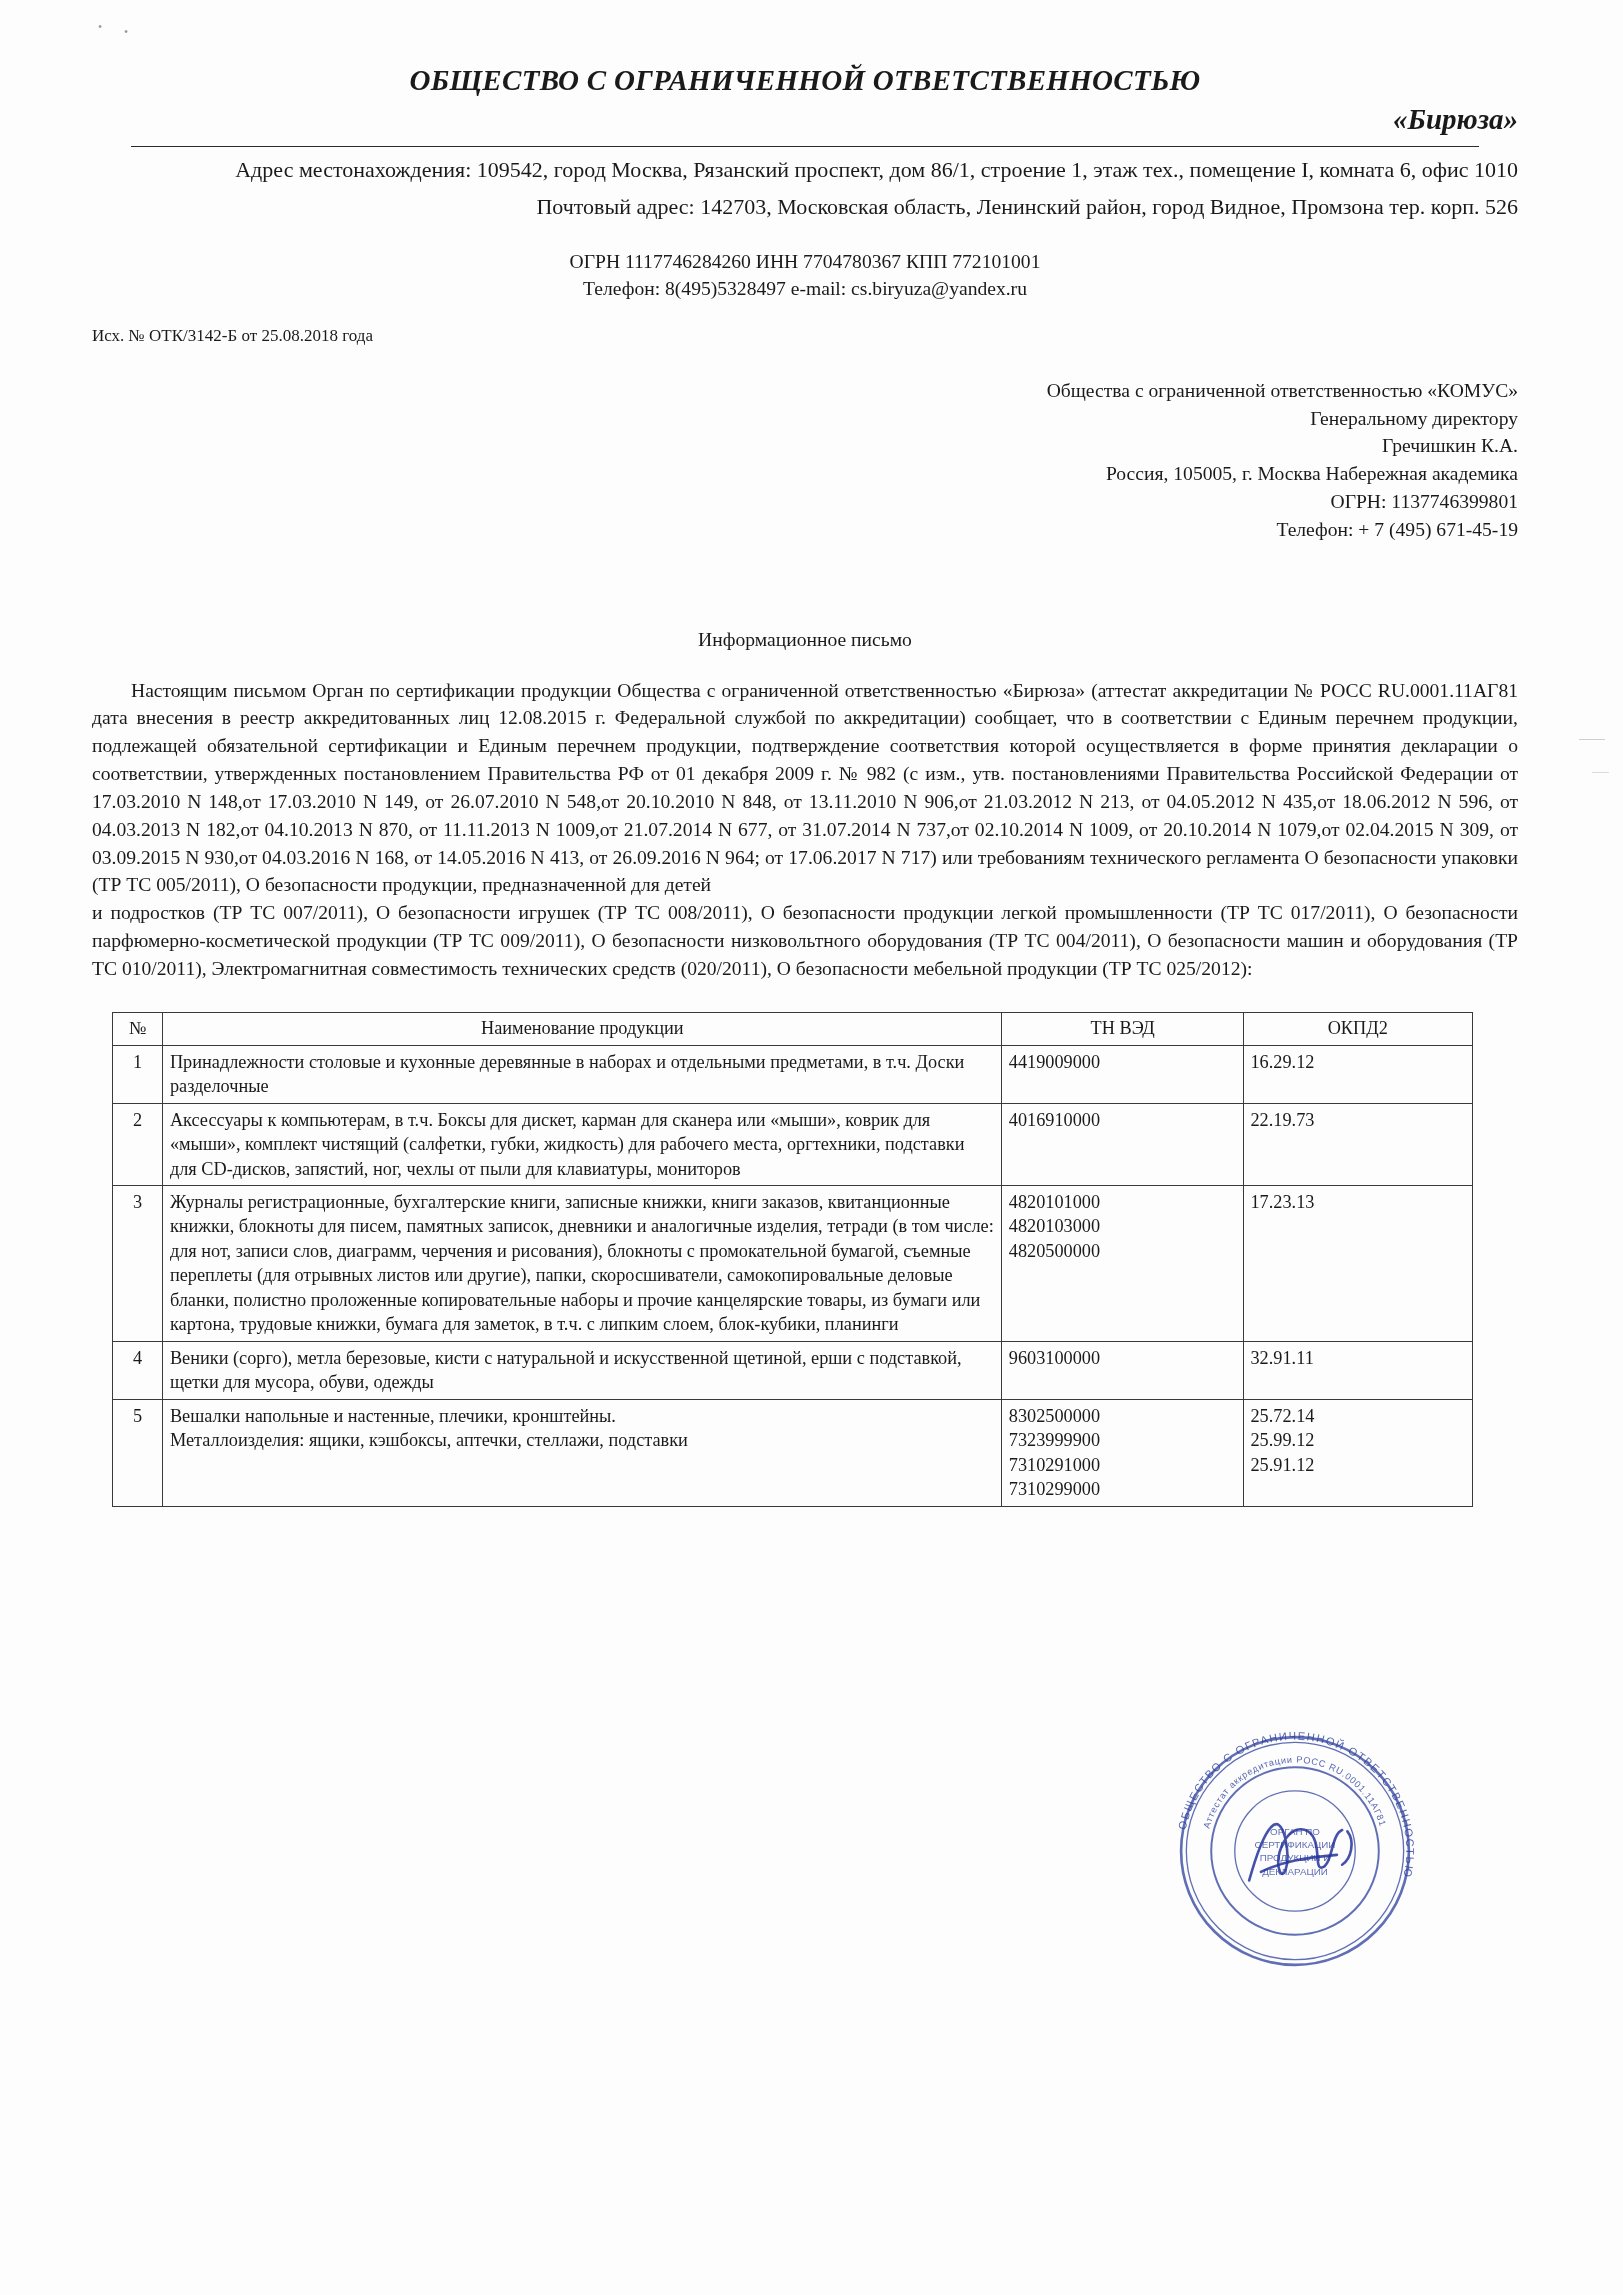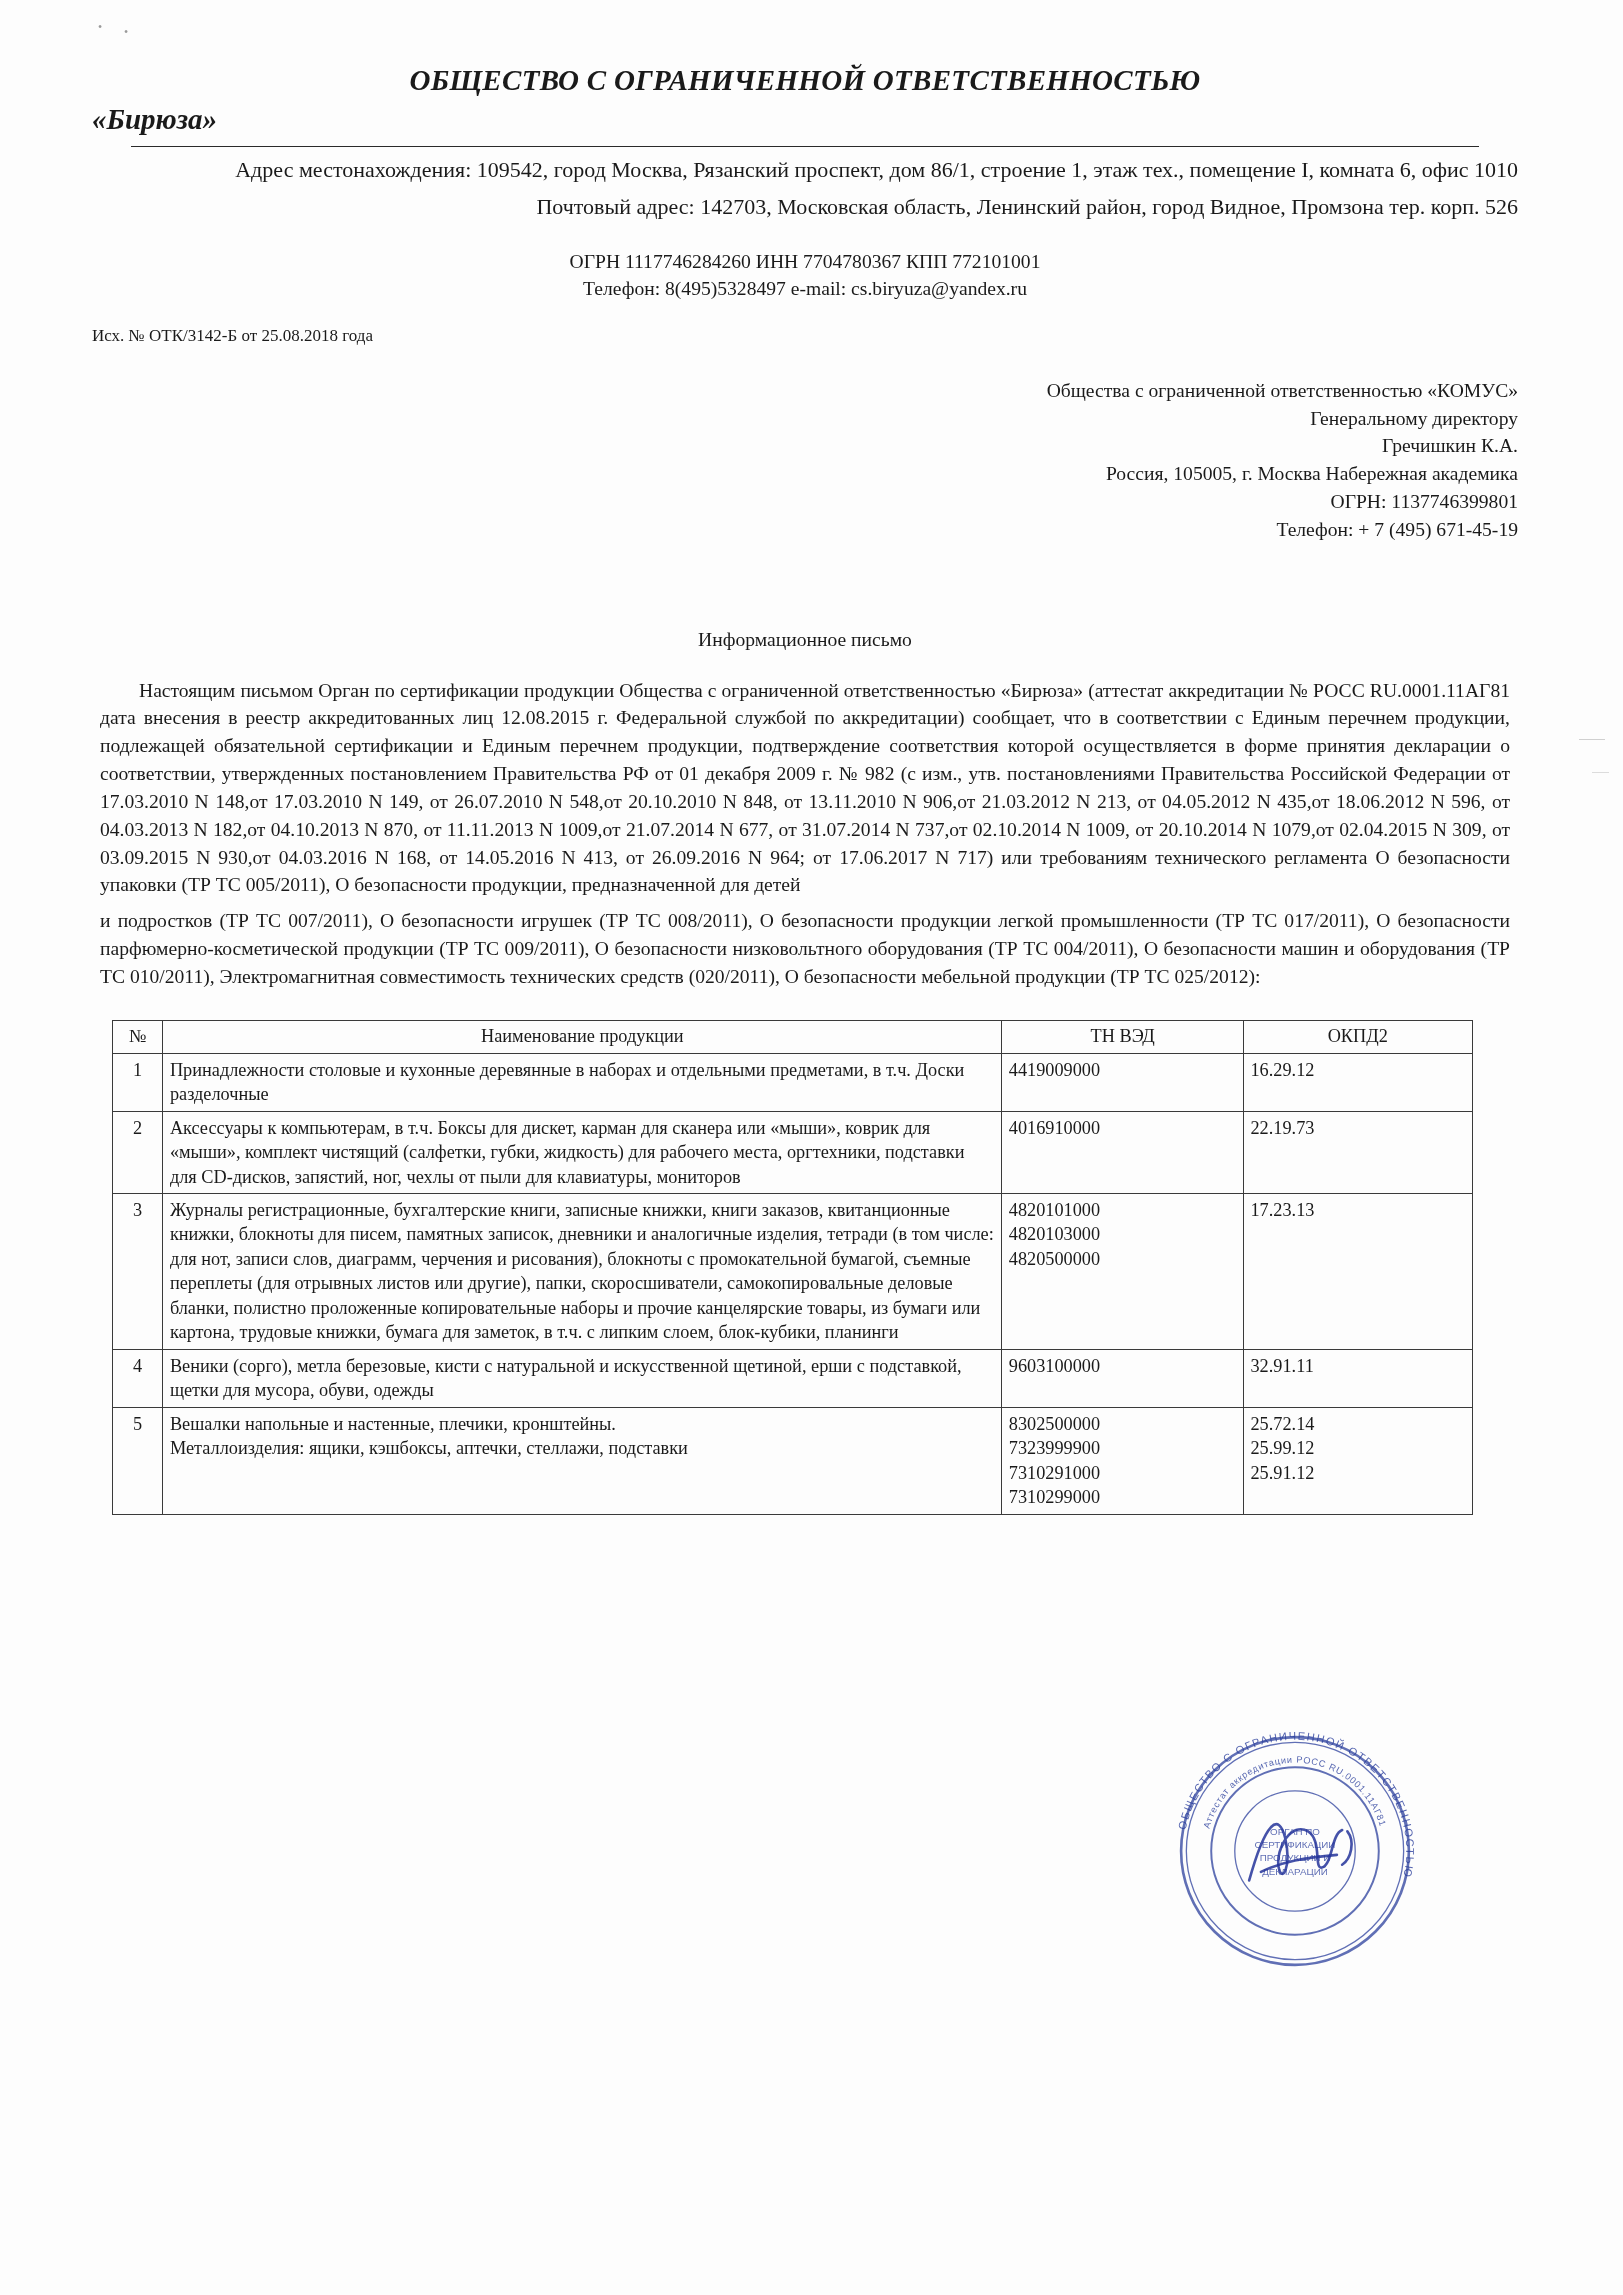--- a/index.html
+++ b/index.html
@@ -31,21 +31,21 @@
   }
   .org-title {
     text-align: center;
     font-size: 29px;
     font-weight: bold;
     font-style: italic;
     letter-spacing: 0.3px;
     line-height: 1.25;
   }
   .org-name {
-    text-align: left;
+    text-align: right;
     font-size: 29px;
     font-weight: bold;
     font-style: italic;
     margin-top: 5.2px;
   }
   .hr-main {
     border: none;
     border-top: 1.3px solid #2a2a2a;
     margin: 9.2px 39px 0 39px;
   }
@@ -77,21 +77,21 @@
     text-align: center;
     font-size: 19.6px;
   }
   .body-text {
     margin-top: 26px;
     font-size: 19.6px;
     line-height: 1.42;
     text-align: justify;
   }
   .body-text p {
-    margin: 8px;
+    margin: 0;
   }
   .body-text p.indent {
     text-indent: 39px;
   }
   table.products {
     margin-top: 29px;
     border-collapse: collapse;
     width: 1361px;
     margin-left: 19.6px;
     font-size: 18.3px;

